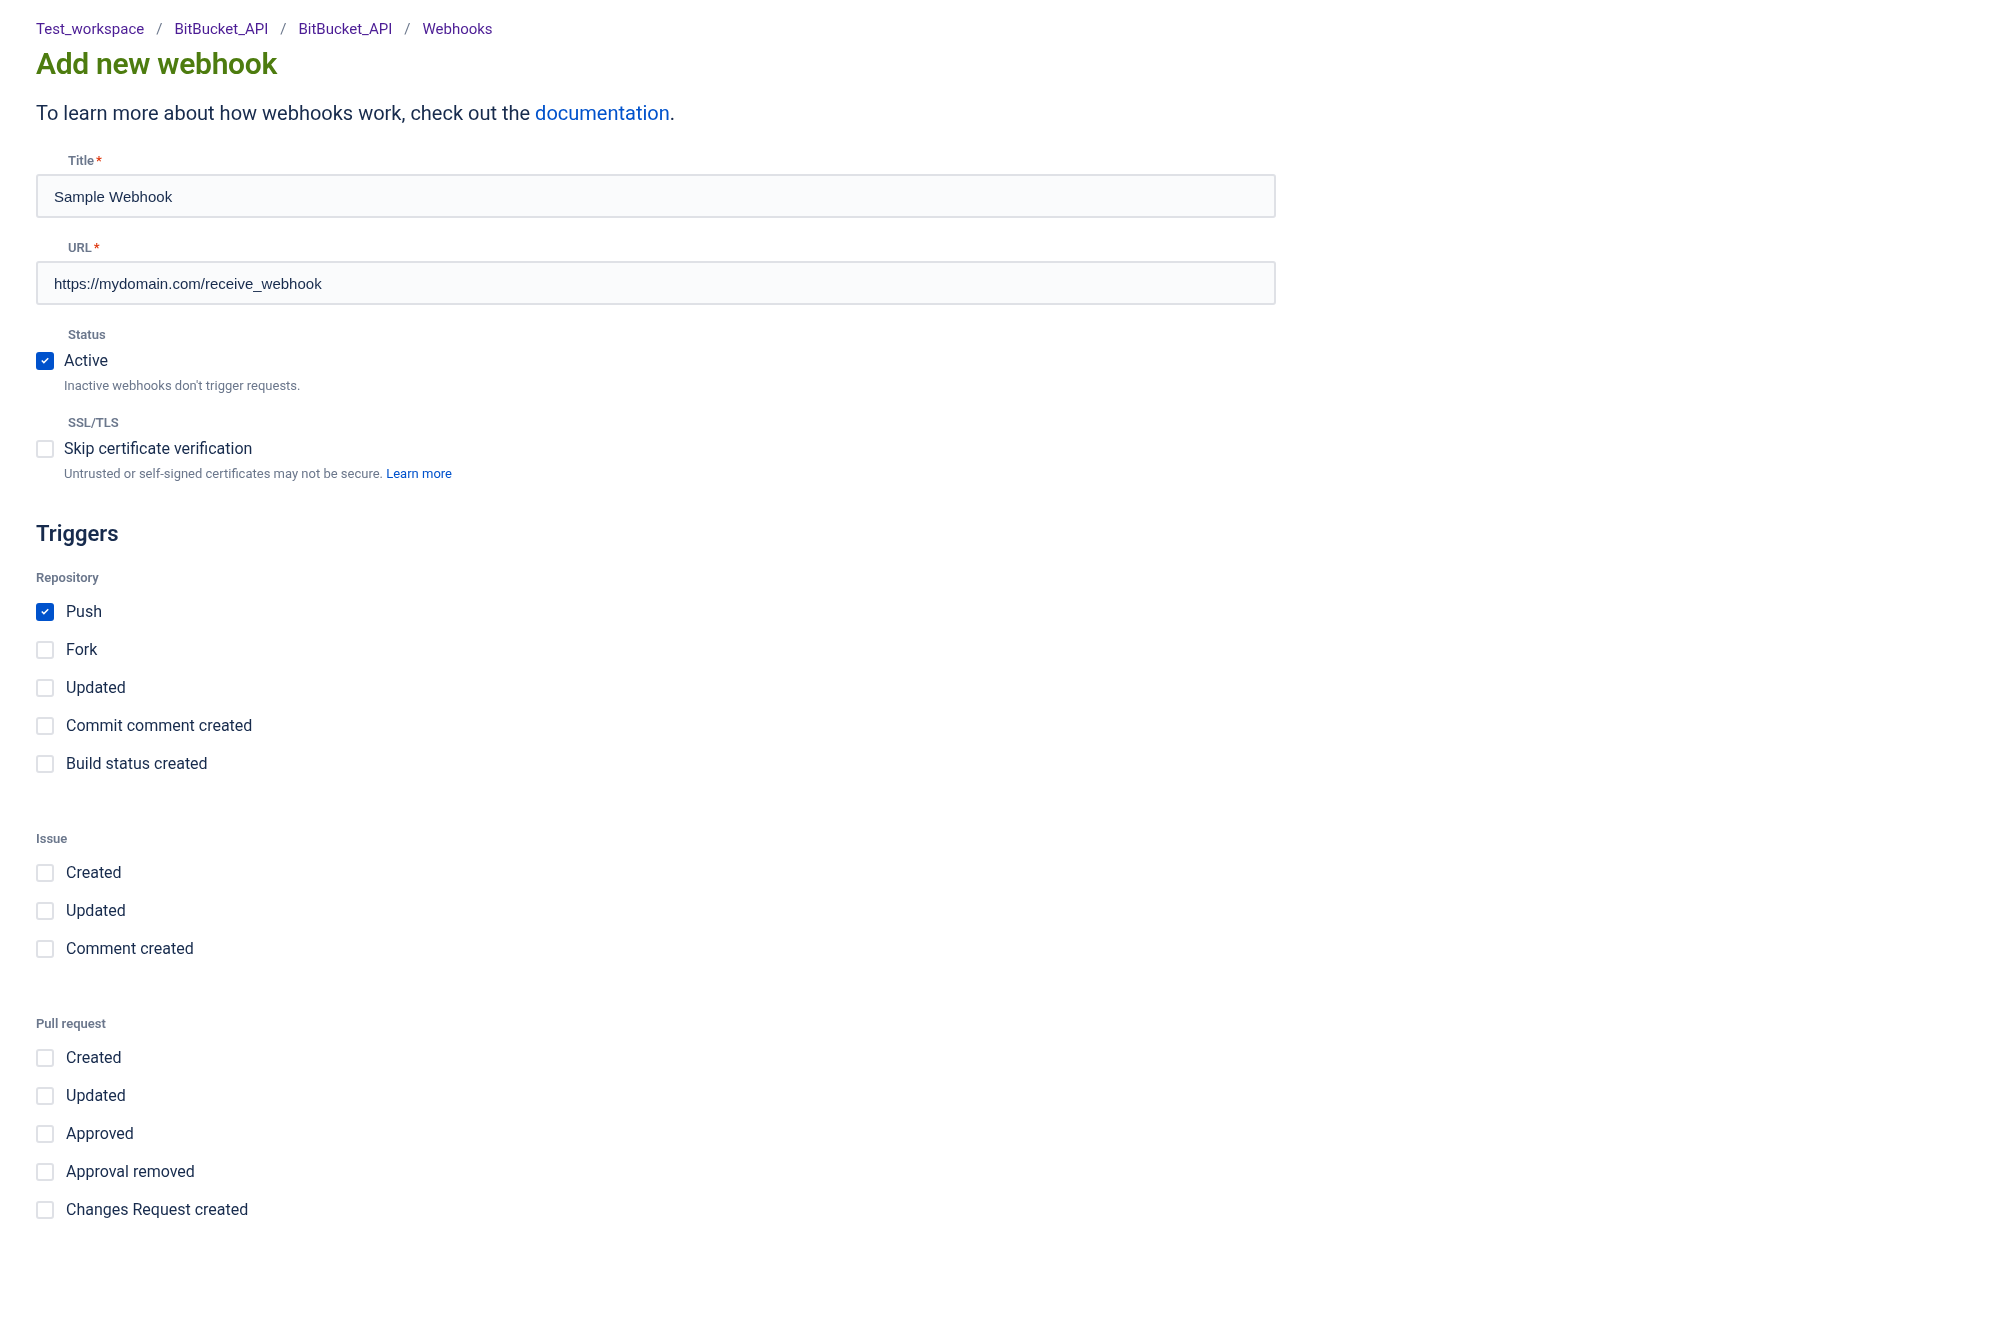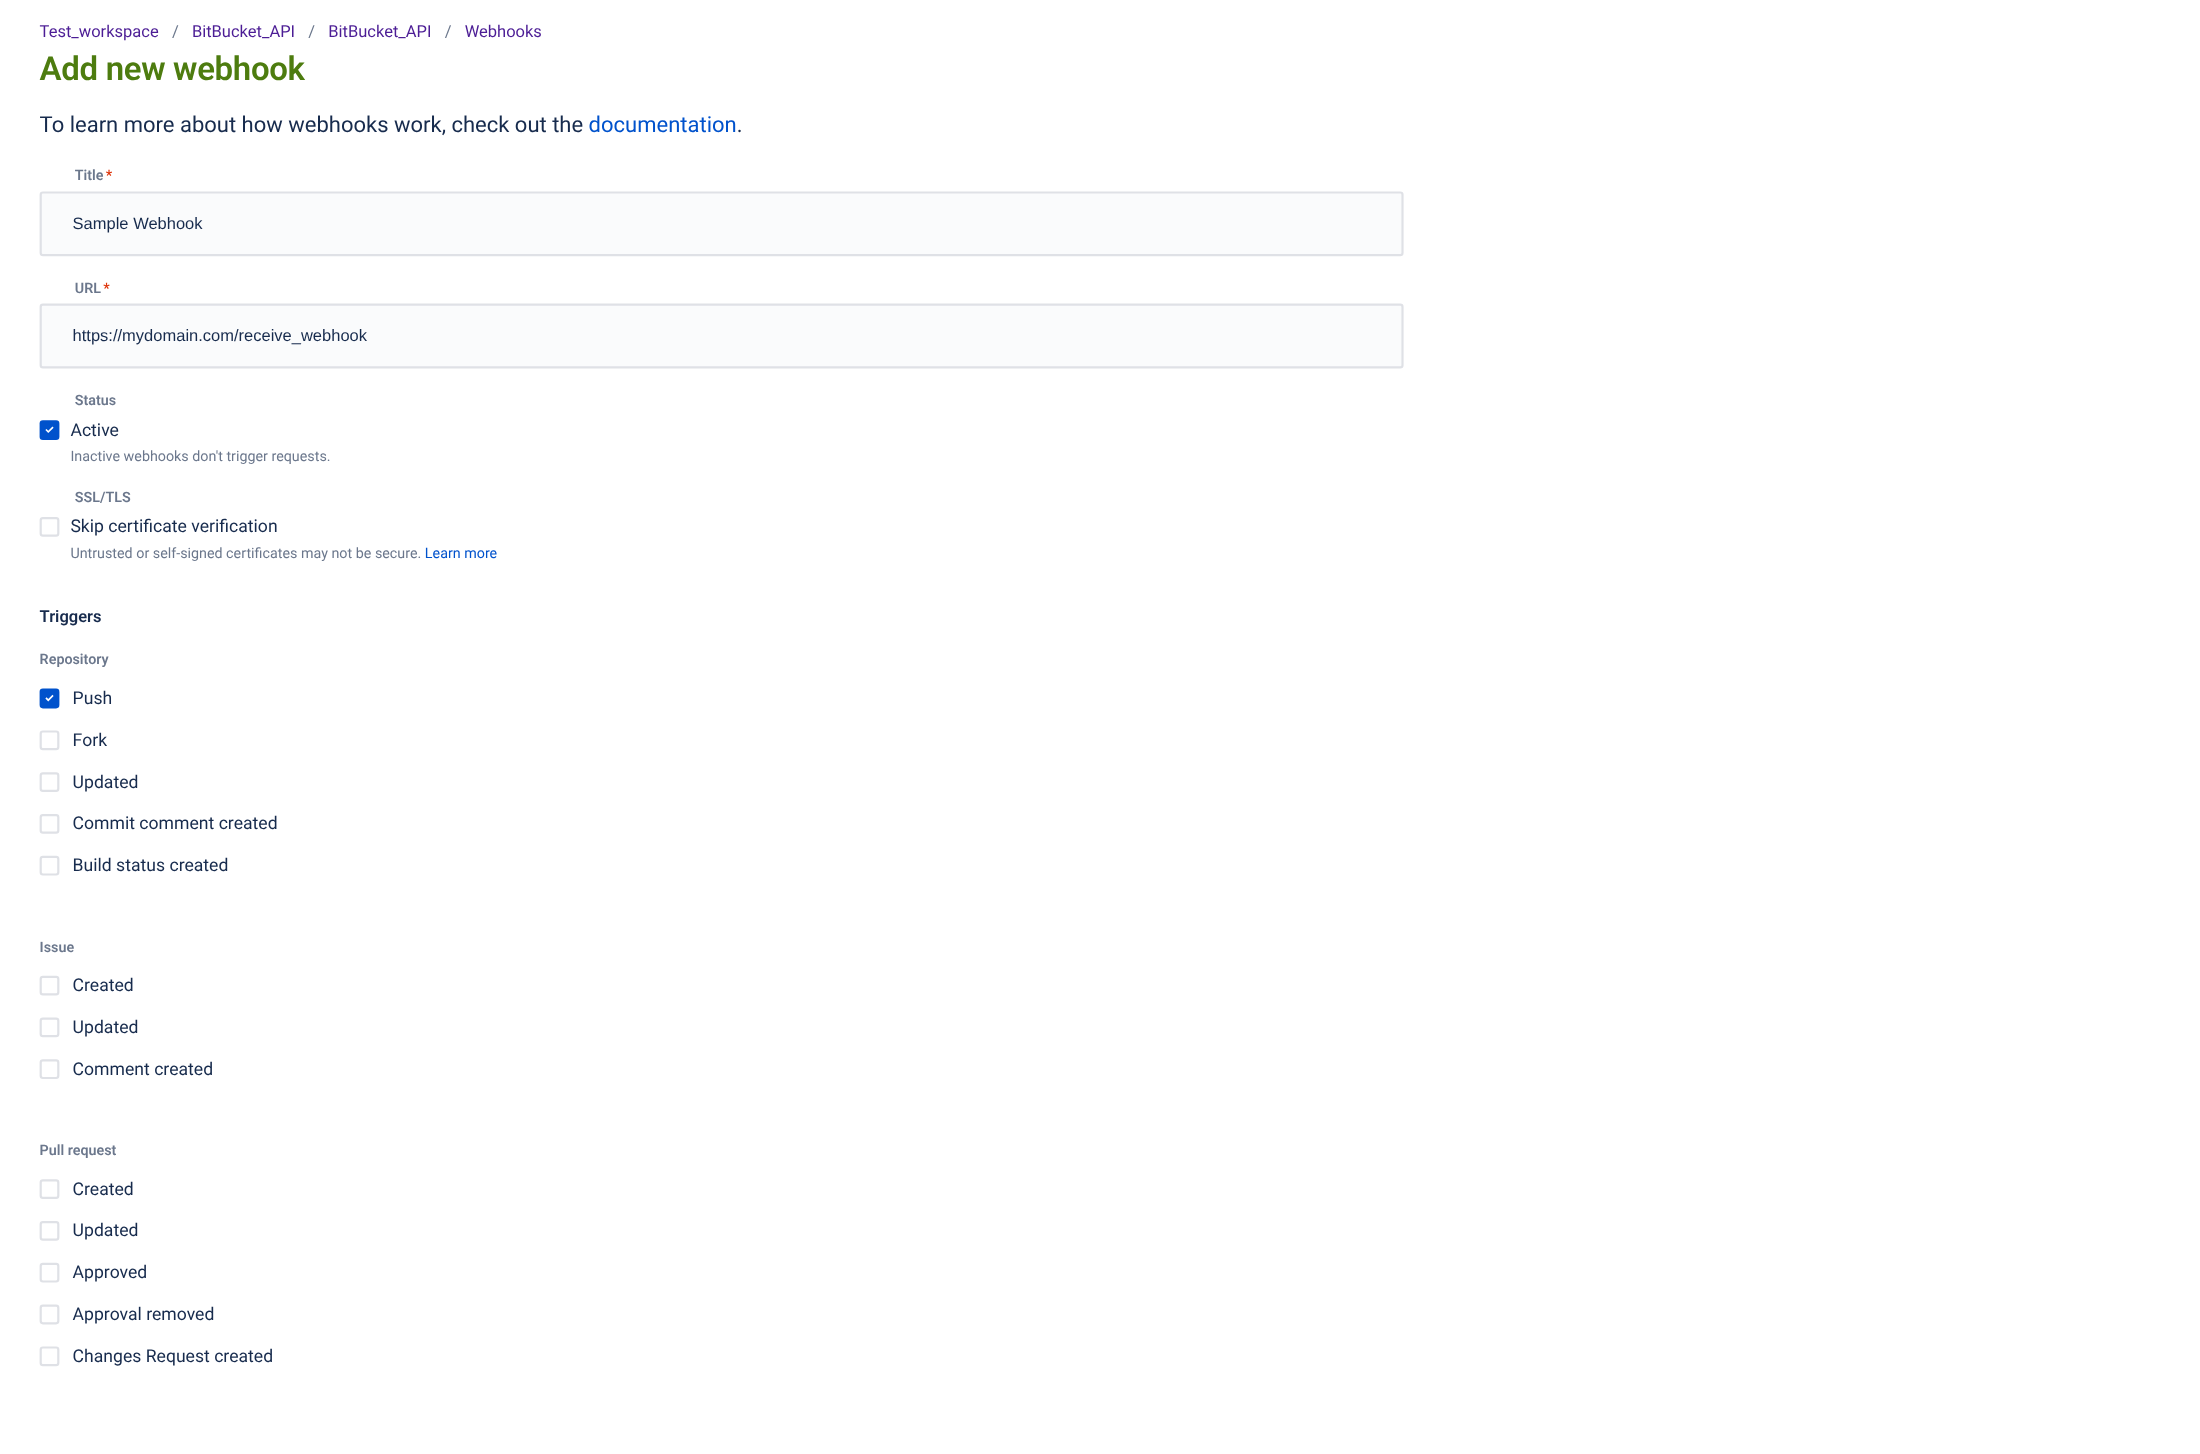--- a/index.html
+++ b/index.html
@@ -59,22 +59,22 @@
     .field-label-dark {
       color: #6B778C;
     }
     .required {
       color: #DE350B;
       margin-left: 2px;
     }
     .text-input {
       width: 100%;
       max-width: 1240px;
-      height: 59px;
-      padding: 8px 28px;
+      height: 44px;
+      padding: 8px 16px;
       font-size: 15px;
       color: #172B4D;
       background: #FAFBFC;
       border: 2px solid #DFE1E6;
       border-radius: 3px;
       outline: none;
     }
     .checkbox-row {
       display: flex;
       align-items: flex-start;
@@ -116,21 +116,21 @@
     .checkbox-help {
       font-size: 13px;
       color: #6B778C;
       margin-top: 6px;
     }
     .checkbox-help a {
       color: #0052CC;
       text-decoration: none;
     }
     h2.section-title {
-      font-size: 15px;
+      font-size: 22px;
       font-weight: 600;
       color: #172B4D;
       margin-top: 40px;
       margin-bottom: 24px;
     }
     .triggers-grid {
       display: flex;
       gap: 40px;
       flex-direction: column;
     }

